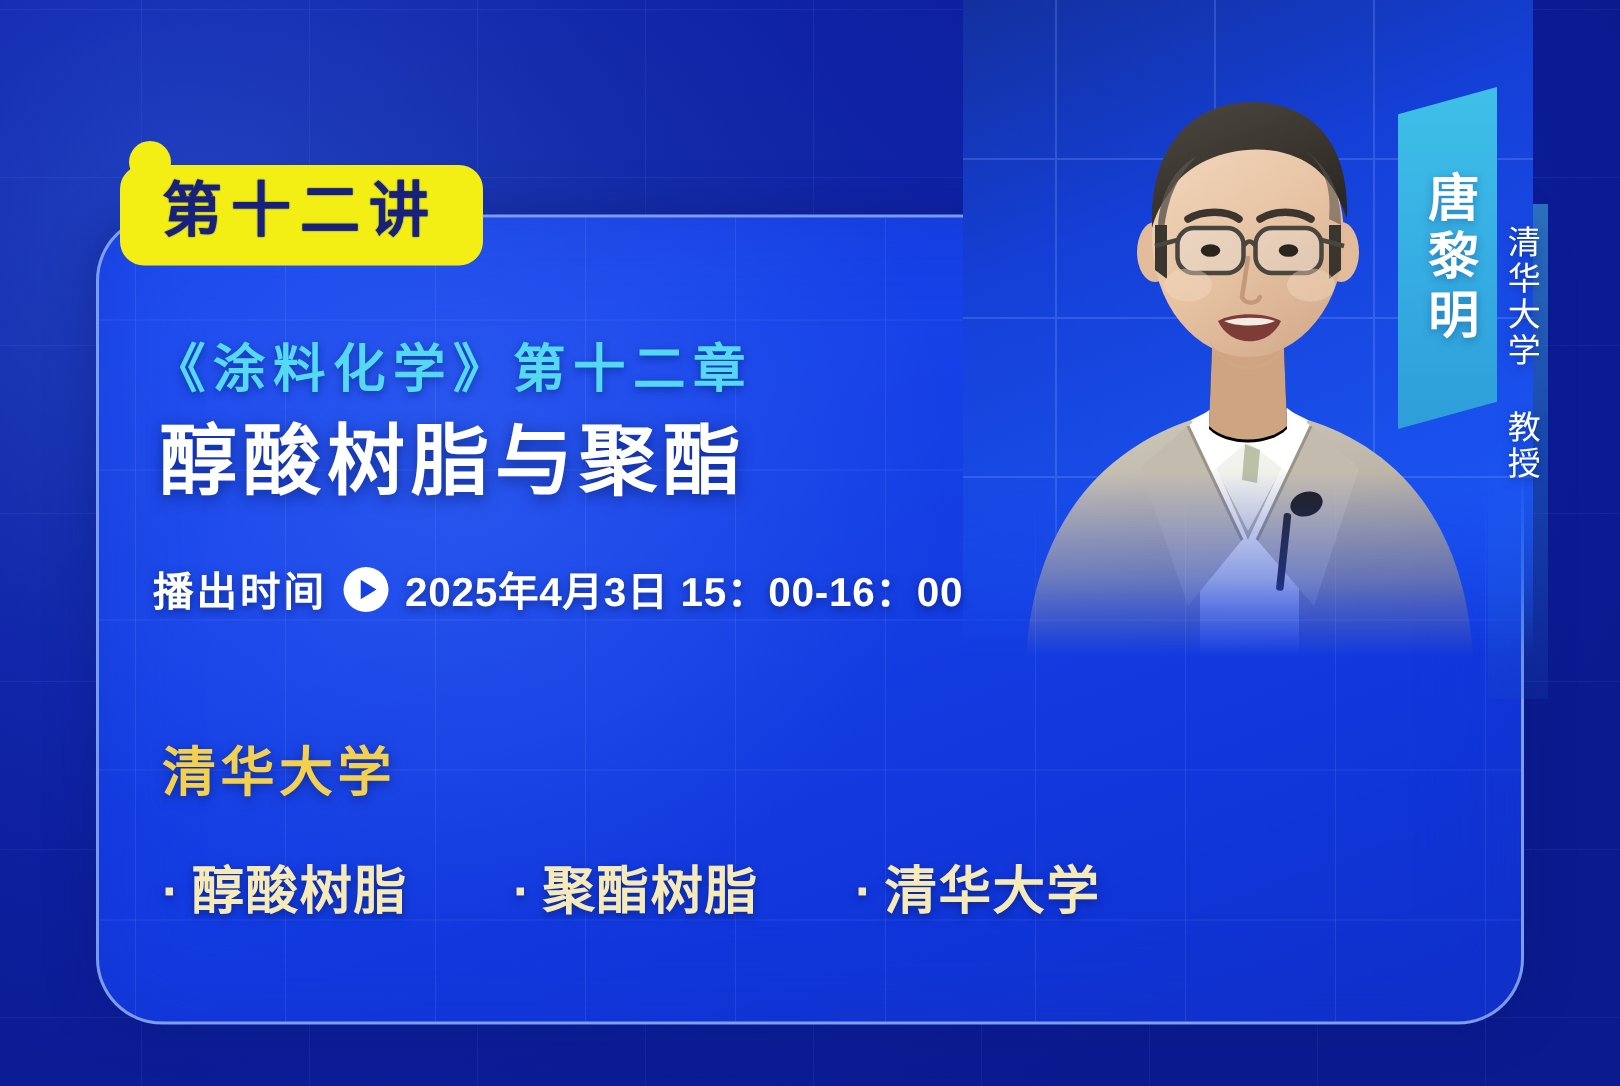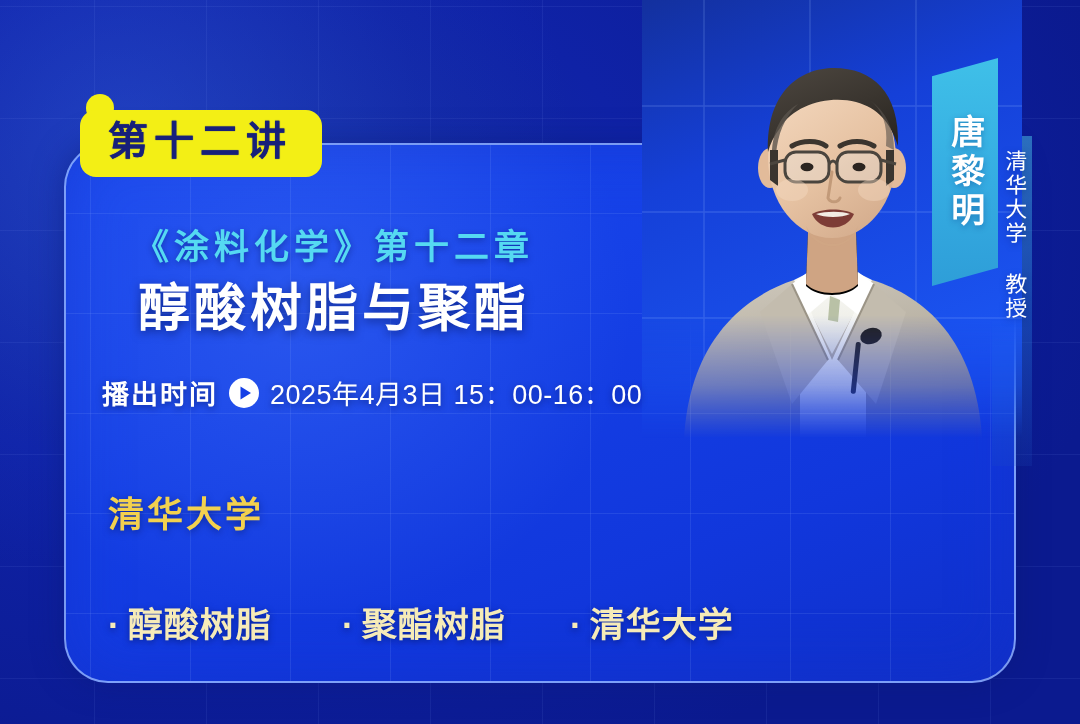--- a/index.html
+++ b/index.html
@@ -105,21 +105,20 @@
     text-shadow: 0 0 1px #17207a;
     text-align: center;
   }
 
   
   .text-block {
     position: absolute;
     left: 102px;
     top: 225px;
     z-index: 30;
-    margin-left: 32px;
   }
   .subtitle {
     color: #55D9F2;
     font-size: 35px;
     font-weight: 700;
     letter-spacing: 5px;
     line-height: 1.25;
     white-space: nowrap;
     text-shadow: 0 2px 6px rgba(0,20,90,0.45);
   }
@@ -154,21 +153,21 @@
     text-shadow: 0 2px 6px rgba(0,15,80,0.5);
   }
   .play-icon {
     width: 32px; height: 32px;
     flex: 0 0 32px;
     display: block;
   }
   .airtime-value {
     color: #ffffff;
     font-size: 27px;
-    font-weight: 400;
+    font-weight: 700;
     letter-spacing: 0.5px;
     white-space: nowrap;
     text-shadow: 0 2px 6px rgba(0,15,80,0.5);
   }
 
   
   .outline {
     position: absolute;
     left: 108px;
     top: 485px;
@@ -191,21 +190,21 @@
   .outline-item {
     color: #F6EBB8;
     font-size: 35px;
     font-weight: 700;
     letter-spacing: 1px;
     white-space: nowrap;
     text-shadow: 0 2px 6px rgba(0,15,80,0.5);
   }
   .outline-item .dot { margin-right: 7px; }
   .outline-item:nth-child(1) { width: 234px; }
-  .outline-item:nth-child(2) { width: 228px; margin-top: 31px; }
+  .outline-item:nth-child(2) { width: 228px; }
 
   
   .speaker {
     position: absolute;
     left: 642px;
     top: 0;
     width: 380px;
     height: 438px;
     z-index: 20;
     overflow: hidden;

